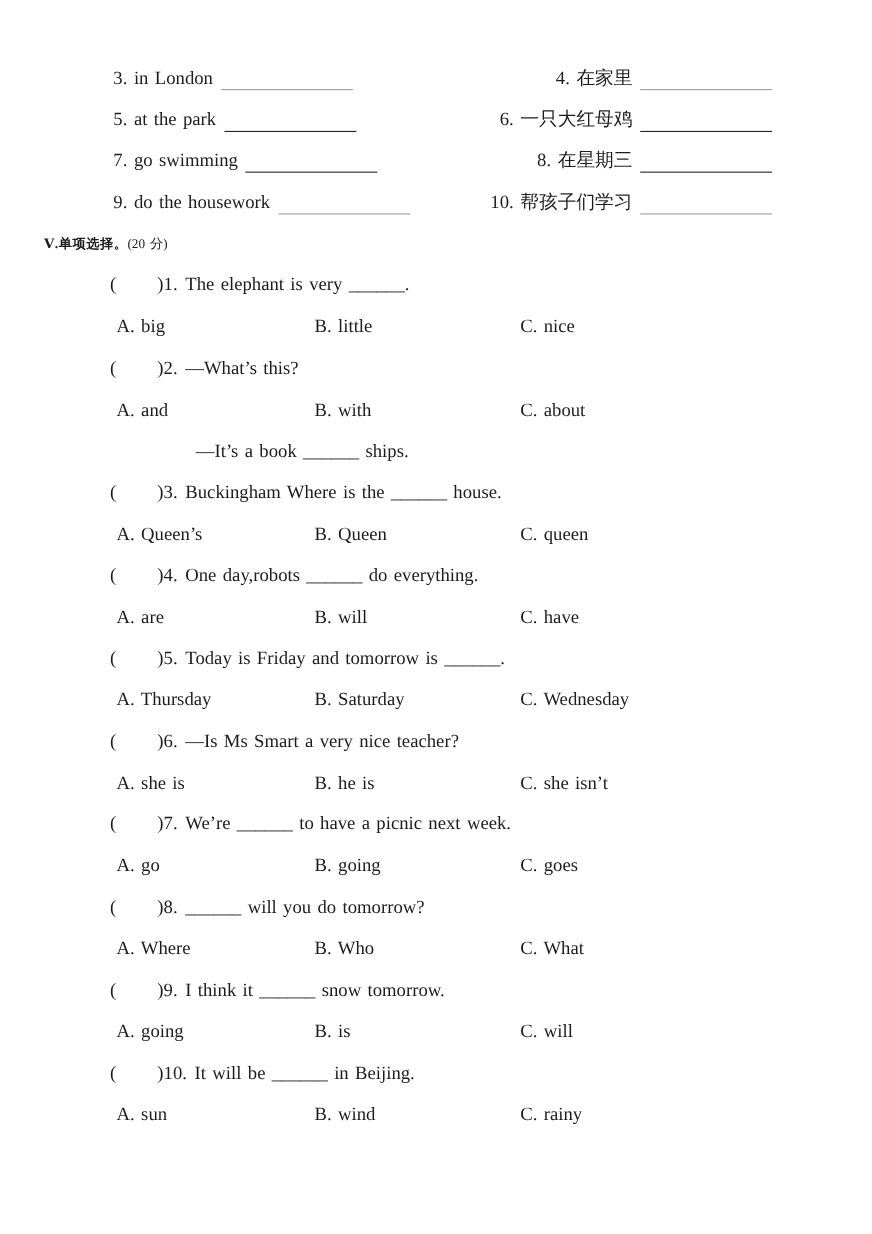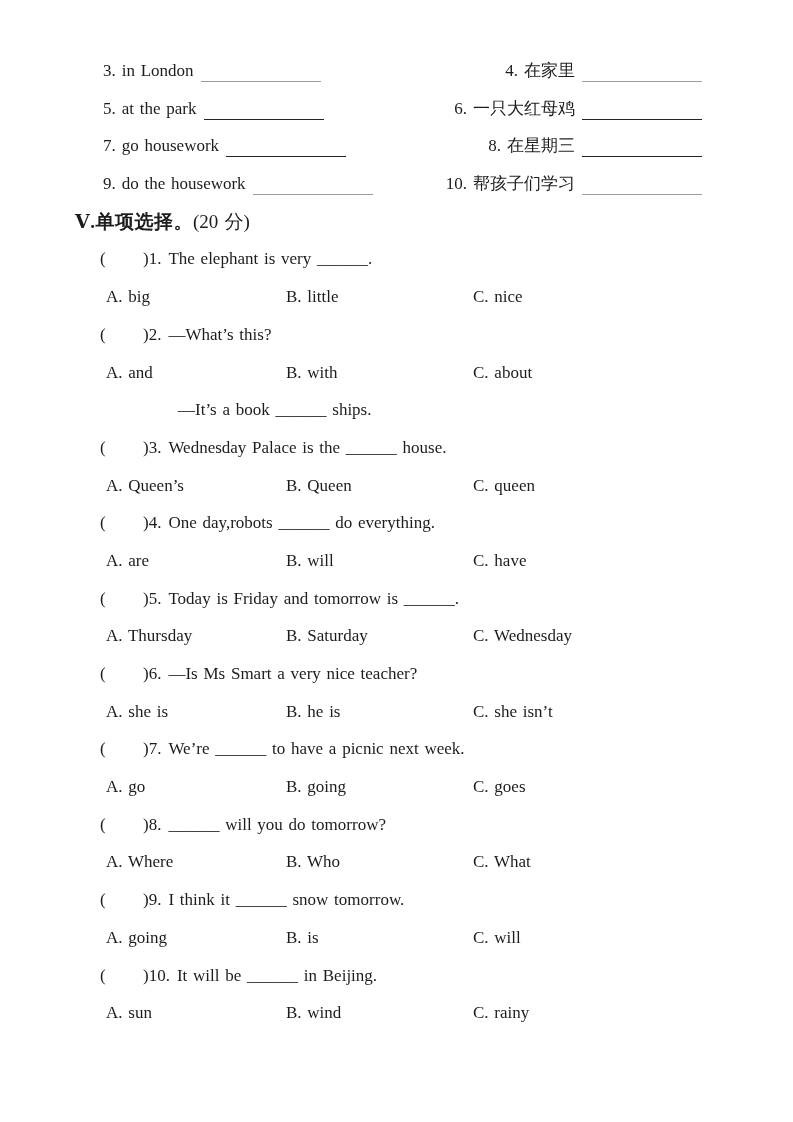--- a/index.html
+++ b/index.html
@@ -21,21 +21,21 @@
   .t-cell-l{width:334px;}
   .t-cell-r{flex:1;text-align:right;}
   .t-num{margin-right:6px;}
   .blank{
     display:inline-block;width:120px;height:12px;
     border-bottom:1.7px solid #242424;
     margin-left:7px;vertical-align:-6px;
   }
   .blank[data-shade="gray"]{border-bottom:1.4px solid #9c9c9c;}
   
-  .sec-header{margin-left:75px;font-size:19px;}
+  .sec-header{margin-left:40px;font-size:12px;}
   .sec-title{font-weight:bold;letter-spacing:0.5px;}
   
   .q-line{margin-left:100px;}
   .paren-open{display:inline-block;width:43px;}
   .q-label{margin-right:7px;}
   .q-cont{margin-left:178px;}
   .q-opts{display:flex;margin-left:106px;}
   .opt-a{width:180px;}
   .opt-b{width:187px;}
   .opt-c{flex:1;}
@@ -60,21 +60,21 @@
       <div class="t-cell-l">
         <span class="t-num">5.</span><span>at the park</span><span class="blank" data-shade="dark"></span>
       </div>
       <div class="t-cell-r">
         <span class="t-num">6.</span><span>一只大红母鸡</span><span class="blank" data-shade="dark"></span>
       </div>
     </div>
 
     <div class="line t-row">
       <div class="t-cell-l">
-        <span class="t-num">7.</span><span>go housework</span><span class="blank" data-shade="dark"></span>
+        <span class="t-num">7.</span><span>go swimming</span><span class="blank" data-shade="dark"></span>
       </div>
       <div class="t-cell-r">
         <span class="t-num">8.</span><span>在星期三</span><span class="blank" data-shade="dark"></span>
       </div>
     </div>
 
     <div class="line t-row">
       <div class="t-cell-l">
         <span class="t-num">9.</span><span>do the housework</span><span class="blank" data-shade="gray"></span>
       </div>
@@ -109,21 +109,21 @@
       <div class="line q-opts">
         <span class="opt-a">A. and</span>
         <span class="opt-b">B. with</span>
         <span class="opt-c">C. about</span>
       </div>
       <div class="line q-cont">—It’s a book ______ ships.</div>
     </div>
 
     <div>
       <div class="line q-line">
-        <span class="paren-open">(</span><span class="q-label">)3.</span><span>Wednesday Palace is the ______ house.</span>
+        <span class="paren-open">(</span><span class="q-label">)3.</span><span>Buckingham Where is the ______ house.</span>
       </div>
       <div class="line q-opts">
         <span class="opt-a">A. Queen’s</span>
         <span class="opt-b">B. Queen</span>
         <span class="opt-c">C. queen</span>
       </div>
     </div>
 
     <div>
       <div class="line q-line">

